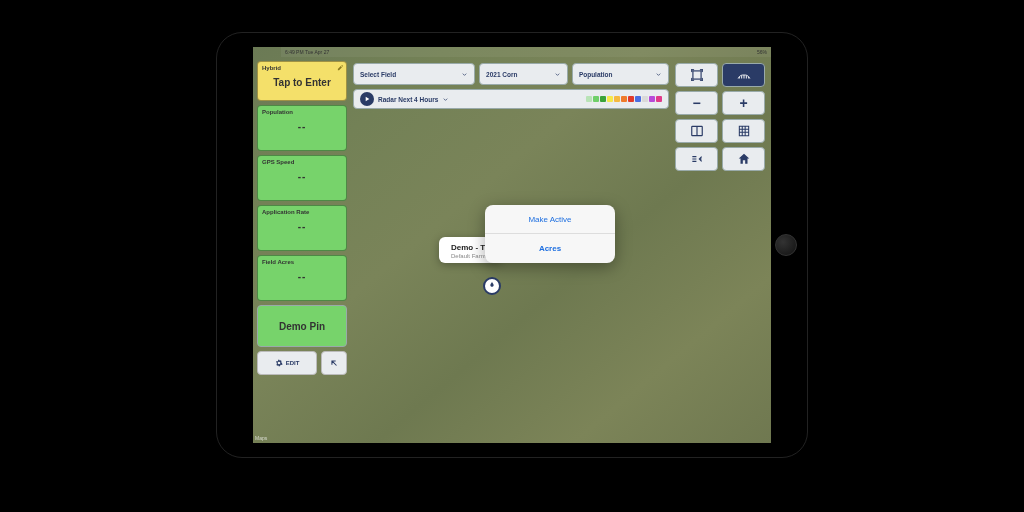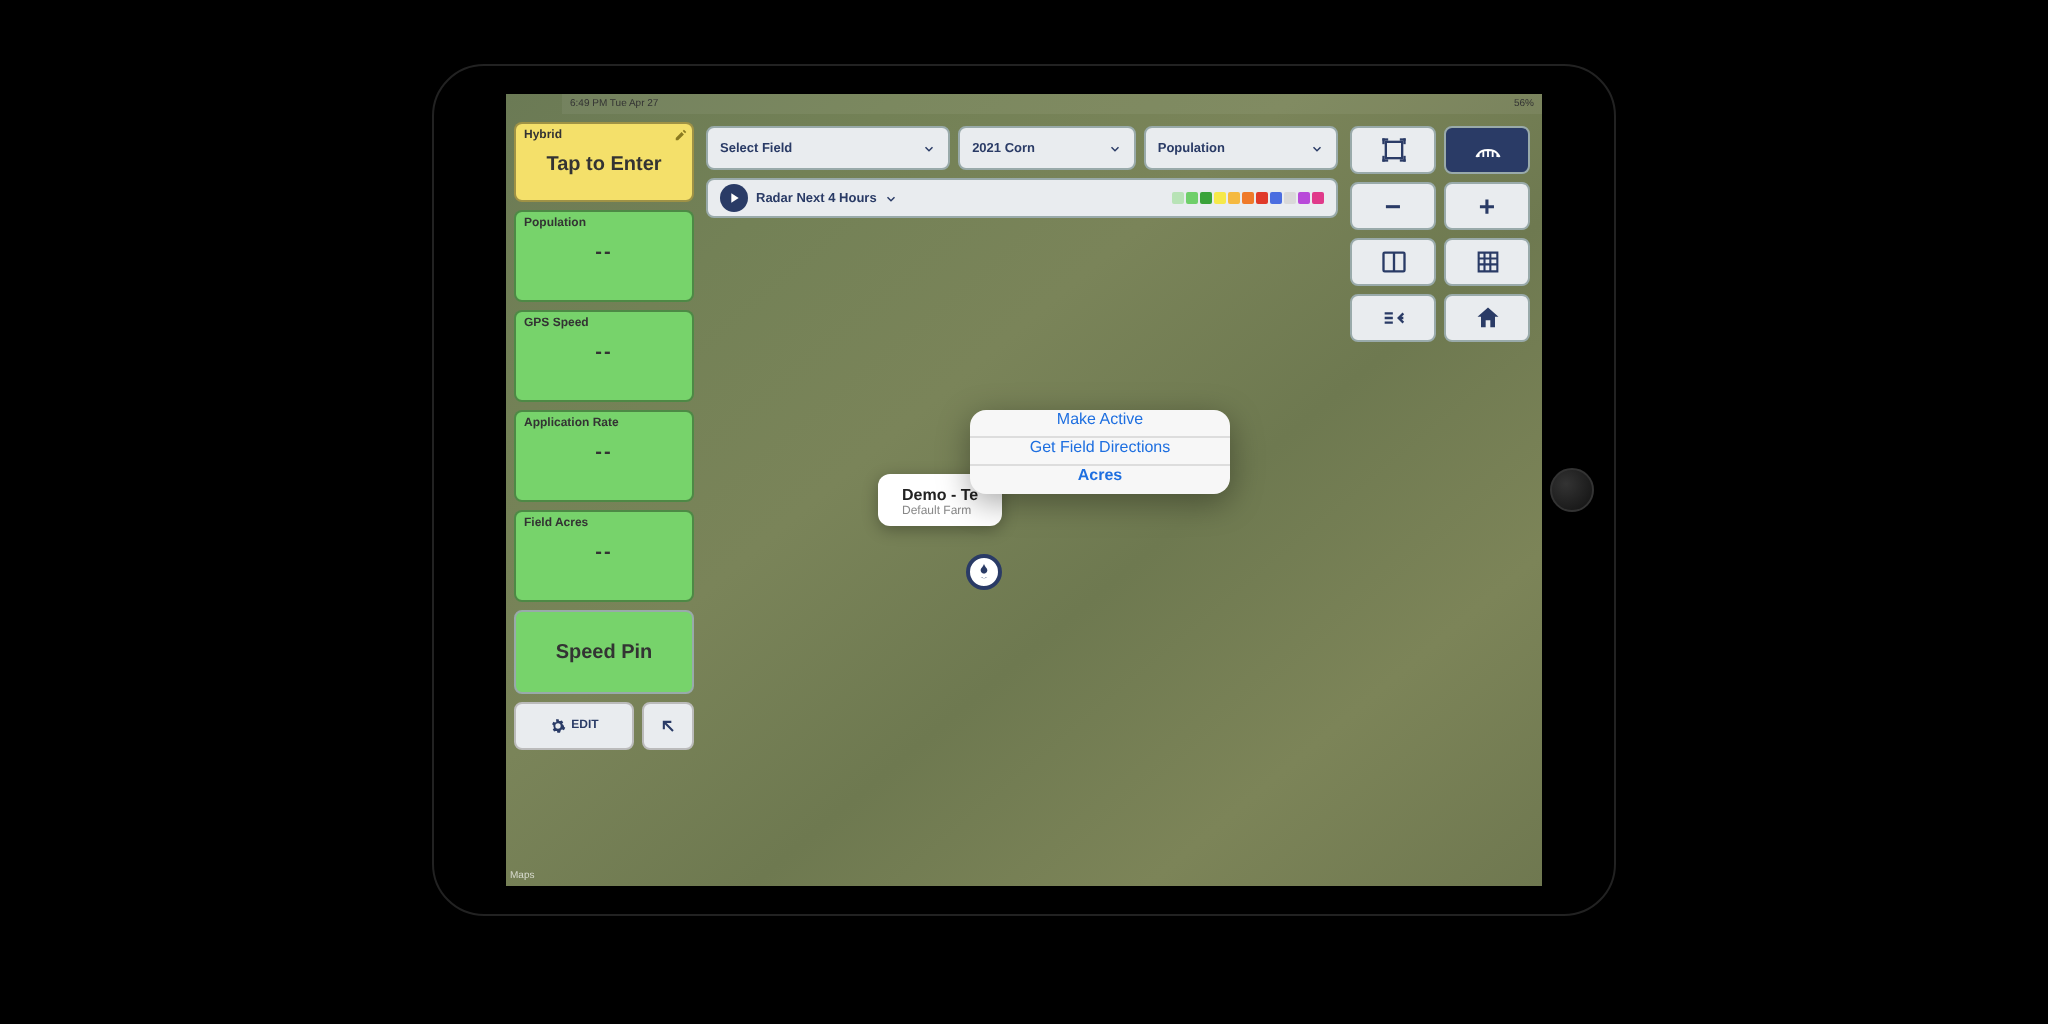--- a/index.html
+++ b/index.html
@@ -116,21 +116,21 @@
   .marker svg { width:10px; height:10px; }
 
   
   .sheet {
     position:absolute; left:232px; top:148px;
     width:130px; background:#f7f7f7; border-radius:8px;
     box-shadow:0 4px 16px rgba(0,0,0,0.35);
     overflow:hidden;
   }
   .sheet .row {
-    height:14px; display:flex; align-items:flex-start; justify-content:center;
+    height:29px; display:flex; align-items:center; justify-content:center;
     font-size:8px; color:#1e6fe0; border-bottom:1px solid #ddd;
   }
   .sheet .row:last-child { border-bottom:none; font-weight:700; }
 
   .shadow {
     position:absolute; left:230px; top:458px; width:564px; height:18px;
     background: radial-gradient(ellipse at center, rgba(0,0,0,0.28) 0%, rgba(0,0,0,0) 70%);
   }
 </style>
 </head>
@@ -184,21 +184,21 @@
         </div>
 
         <div class="card green">
           <div class="label">
               <span>Field Acres</span>
             </div>
           <div class="value">--</div>
         </div>
 
         <div class="card drop">
-          <span>Speed Pin</span>
+          <span>Demo Pin</span>
         </div>
 
         <div class="side-bottom">
           <div class="btn-edit">
             <svg viewBox="0 0 24 24" width="8" height="8">
                 <path fill="#2a3b66" d="M12 8a4 4 0 100 8 4 4 0 000-8zm9 4a7 7 0 01-.1 1.2l2 1.6-2 3.4-2.4-.8a7 7 0 01-2 .1L15 22h-4l-.5-2.5a7 7 0 01-2-.1l-2.4.8-2-3.4 2-1.6A7 7 0 015 12a7 7 0 01.1-1.2l-2-1.6 2-3.4 2.4.8a7 7 0 012-.1L9 2h4l.5 2.5a7 7 0 012 .1l2.4-.8 2 3.4-2 1.6A7 7 0 0121 12z"></path>
               </svg>
             <span>EDIT</span>
           </div>
           <div class="btn-exp">
@@ -312,23 +312,20 @@
         <svg viewBox="0 0 24 24">
             <path fill="#2a3b66" d="M12 2c1 4 4 5 4 8s-3 4-4 4-4-1-4-4 3-4 4-8zM12 14v8M8 18c2 0 4 2 4 2M16 18c-2 0-4 2-4 2"></path>
           </svg>
       </div>
 
       <div class="sheet">
         <div class="row">
             <span>Make Active</span>
           </div>
         <div class="row">
-            <span>Get Field Directions</span>
-          </div>
-        <div class="row">
             <span>Acres</span>
           </div>
       </div>
 
       <div class="attribution">Maps</div>
 
     </div>
   </div>
 </div>
 

